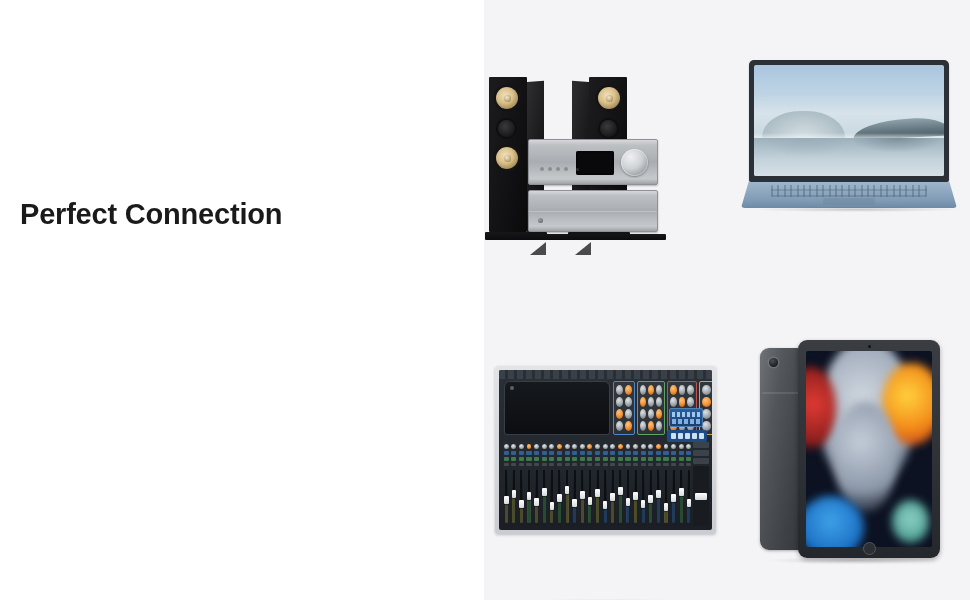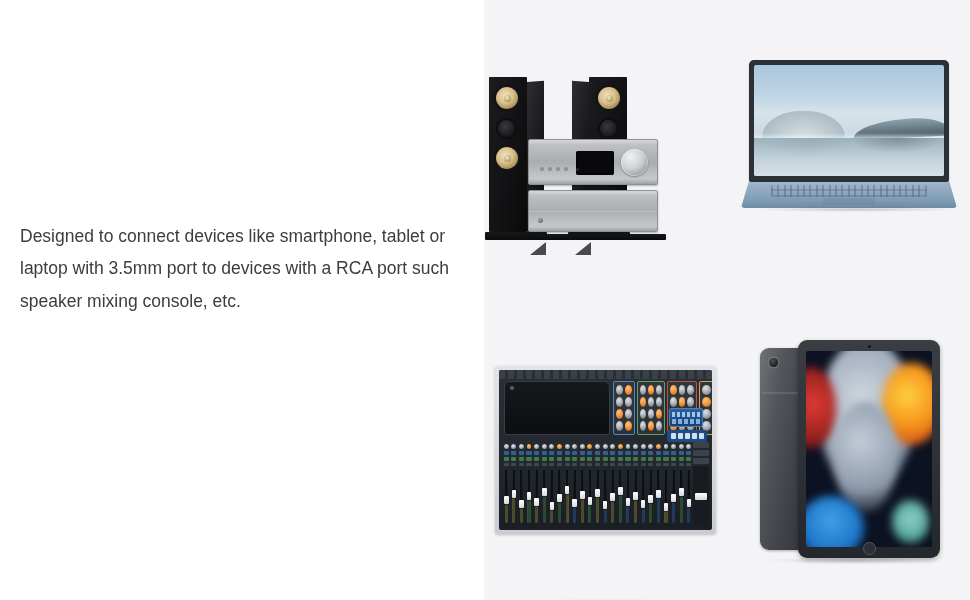--- a/index.html
+++ b/index.html
@@ -317,21 +317,21 @@
   .pad-shadow { position:absolute; left:6px; bottom:-6px; width:176px; height:7px;
                 background:radial-gradient(ellipse at 50% 50%, rgba(0,0,0,.14), rgba(0,0,0,0) 72%); }
 </style>
 </head>
 <body>
 
 <div class="page">
 
   <div class="left-panel">
     <div class="copy-block">
-      <p class="body-copy">Designed to connect devices like smartphone, tablet or laptop with 3.5mm port to devices with a RCA port such speaker mixing console, etc.</p>
+      <h1 class="headline">Perfect Connection</h1>
     </div>
   </div>
 
   <div class="right-panel">
 
     <div class="tile tile-speakers">
       <div class="stage">
         <div class="floor-bar"></div>
 
         <div class="spk spk-left">

